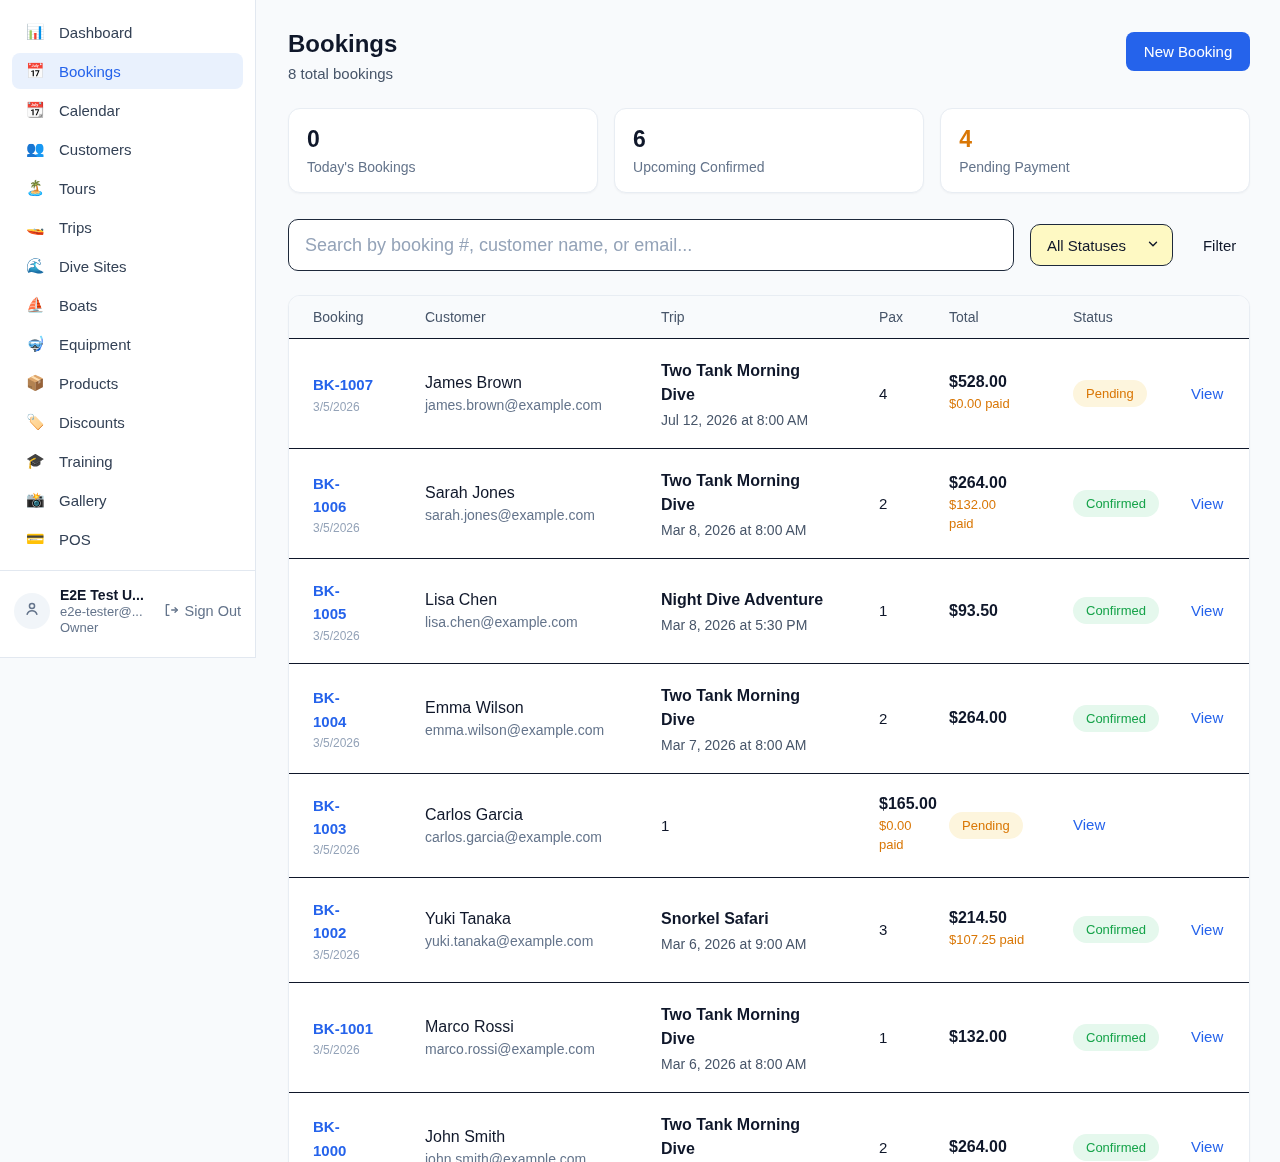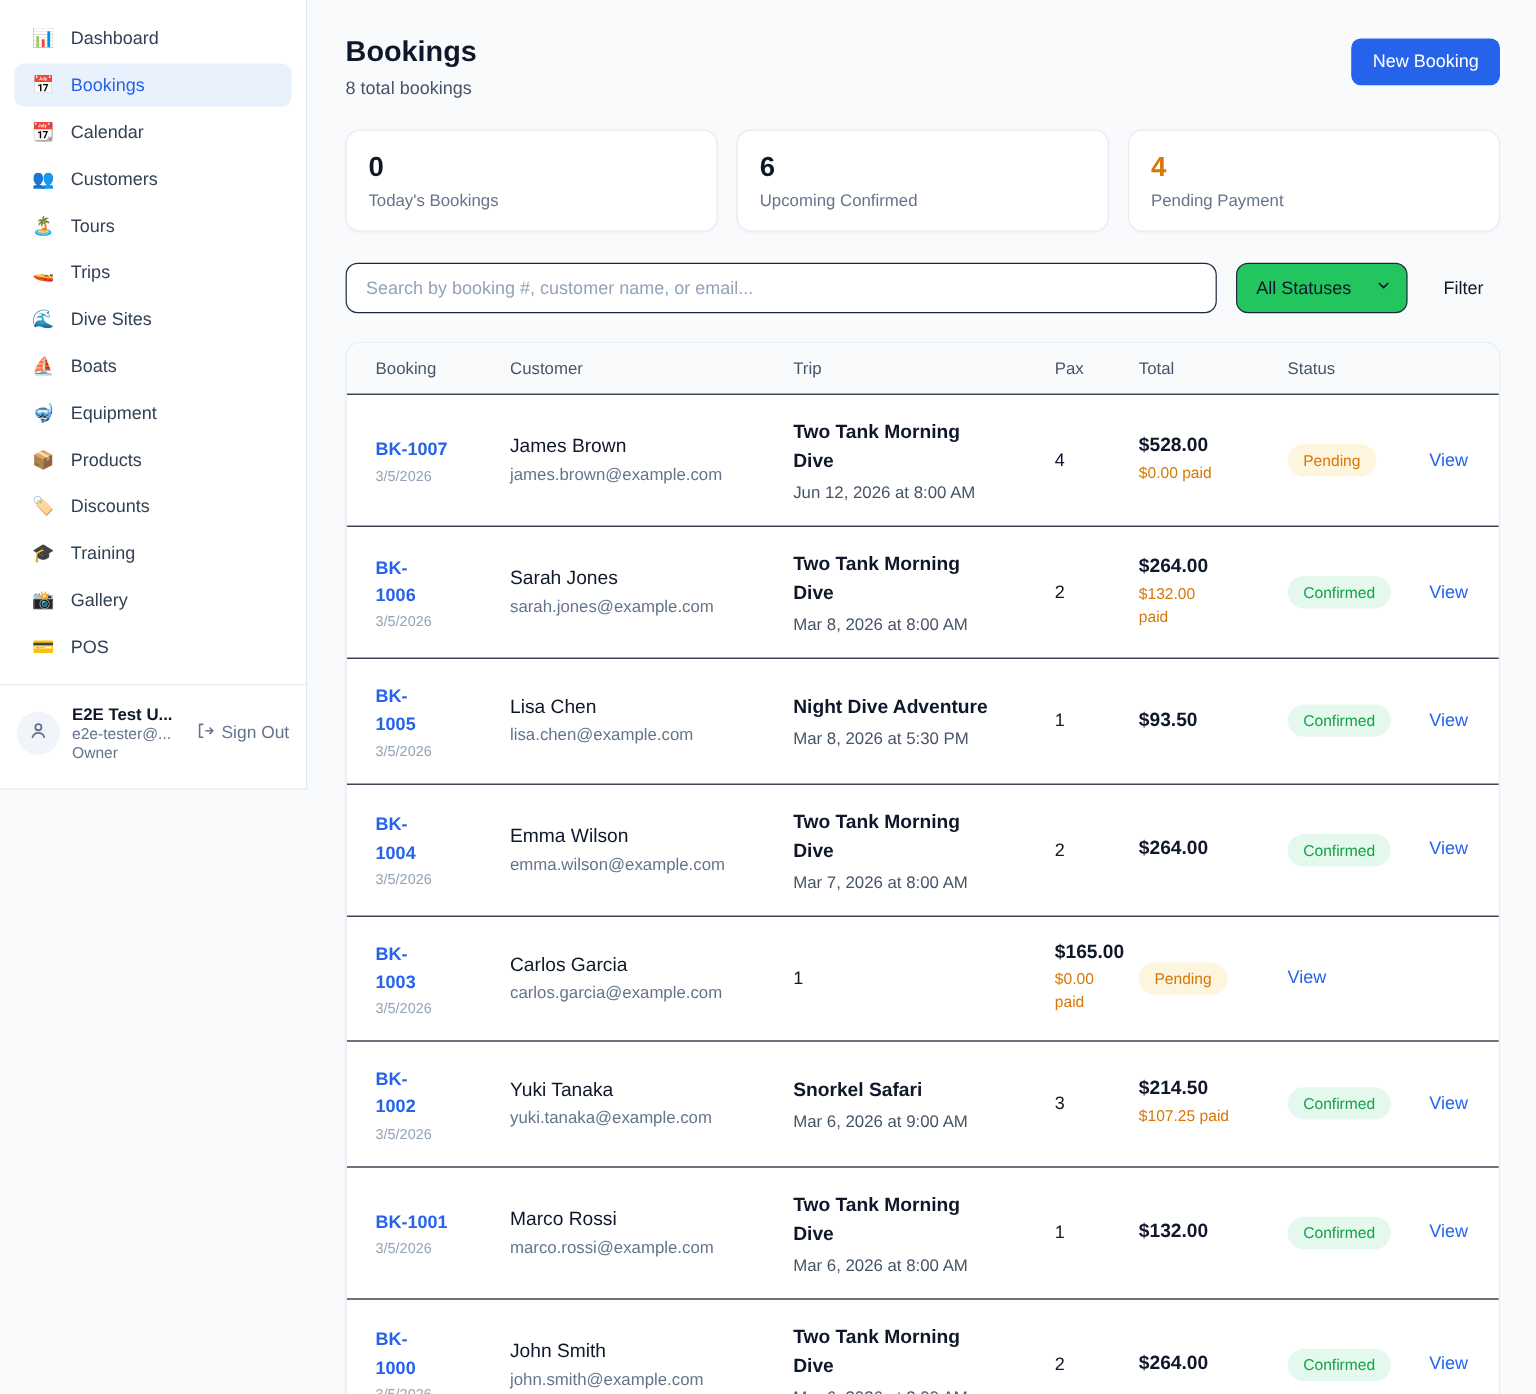--- a/index.html
+++ b/index.html
@@ -67,29 +67,29 @@
     border-radius: 12px; padding: 17px 18px;
     box-shadow: 0 1px 2px rgba(15,23,42,.04);
   }
   .stat-value { font-size: 23px; font-weight: 700; color: #0f172a; }
   .stat-value.accent { color: #d97706; }
   .stat-label { font-size: 14px; color: #64748b; margin-top: 6px; }
 
   
   .filter-row { display: flex; align-items: center; gap: 16px; margin-top: 26px; }
   .search-input {
-    flex: 1; height: 42px;
+    flex: 1; height: 52px;
     border: 1.5px solid #1e293b; border-radius: 10px;
-    padding: 0 16px; font-family: inherit; font-size: 15px; color: #0f172a;
+    padding: 0 16px; font-family: inherit; font-size: 18px; color: #0f172a;
     background: #fff; outline: none;
   }
   .search-input::placeholder { color: #94a3b8; }
   .status-select {
     height: 42px; min-width: 143px;
-    border: 1.5px solid #1e293b; border-radius: 10px; background: #22c55e;
+    border: 1.5px solid #1e293b; border-radius: 10px; background: #fef9c3;
     display: flex; align-items: center; justify-content: space-between;
     gap: 10px; padding: 0 12px 0 16px;
     font-size: 15px; color: #0f172a; cursor: pointer;
   }
   .filter-btn {
     background: none; border: none; font-family: inherit;
     font-size: 15px; color: #0f172a; padding: 8px 14px; cursor: pointer;
   }
 
   
@@ -290,21 +290,21 @@
       <div class="bk-id">BK-1007</div>
       <div class="bk-date">3/5/2026</div>
     </div>
     <div class="cell">
       <div class="cust-name">James Brown</div>
       <div class="cust-email">james.brown@example.com</div>
     </div>
     <div class="cell">
       <div class="trip-name">Two Tank Morning
 Dive</div>
-      <div class="trip-date">Jun 12, 2026 at 8:00 AM</div>
+      <div class="trip-date">Jul 12, 2026 at 8:00 AM</div>
     </div>
     <div class="cell pax">4</div>
     <div class="cell">
       <div class="total">$528.00</div>
       <div class="paid">$0.00 paid</div>
     </div>
     <div class="cell">
       <span class="badge pending">Pending</span>
     </div>
     <div class="cell">

